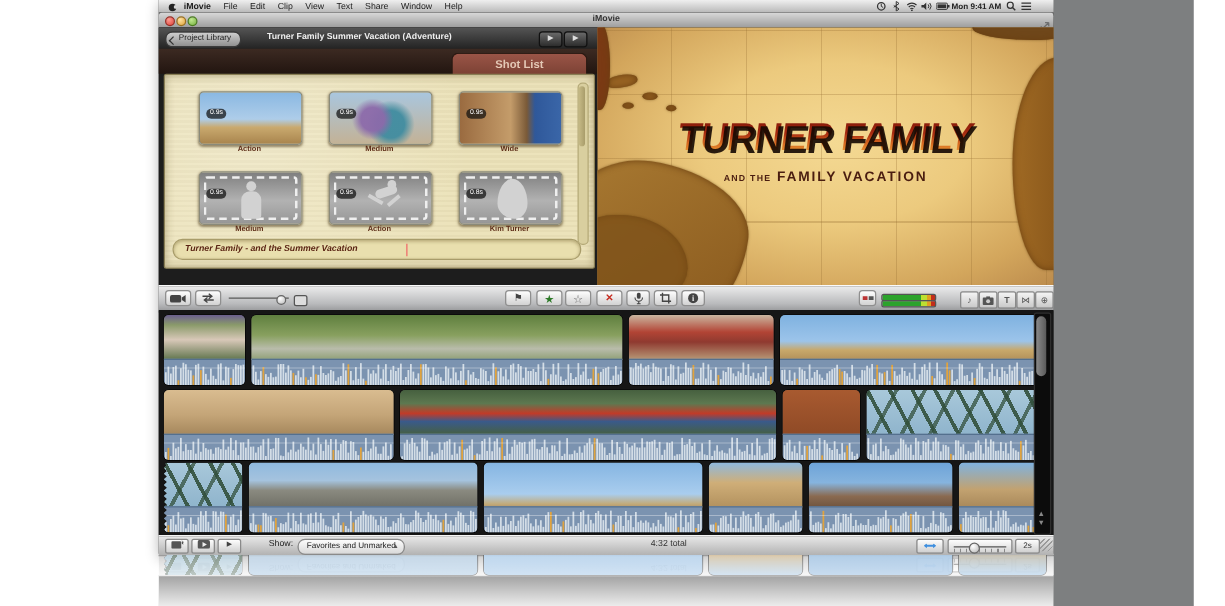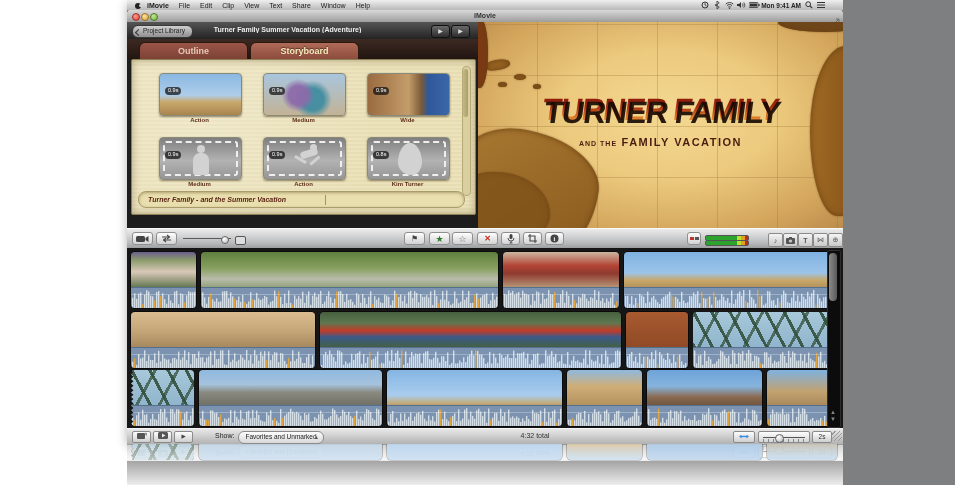--- a/index.html
+++ b/index.html
@@ -285,22 +285,21 @@
     </div>
 
     <div id="projpanel">
       <div id="projhead">
         <span id="lib-btn">Project Library</span>
         <span id="proj-title">Turner Family Summer Vacation (Adventure)</span>
         <span class="head-play" id="play-monitor">▶</span>
         <span class="head-play" id="play-full">▶</span>
       </div>
       <div id="tabbar">
-        <span class="tab" id="tab-0">Outline</span>
-        <span class="tab active" id="tab-1">Storyboard</span>
+        <span class="tab" id="tab-2">Shot List</span>
       </div>
 
       <div id="storyboard">
 
         <div class="card c1 crow1 photo-beach">
           <span class="badge">0.9s</span>
         </div>
         <div class="card c2 crow1 photo-hug">
           <span class="badge">0.9s</span>
         </div>

